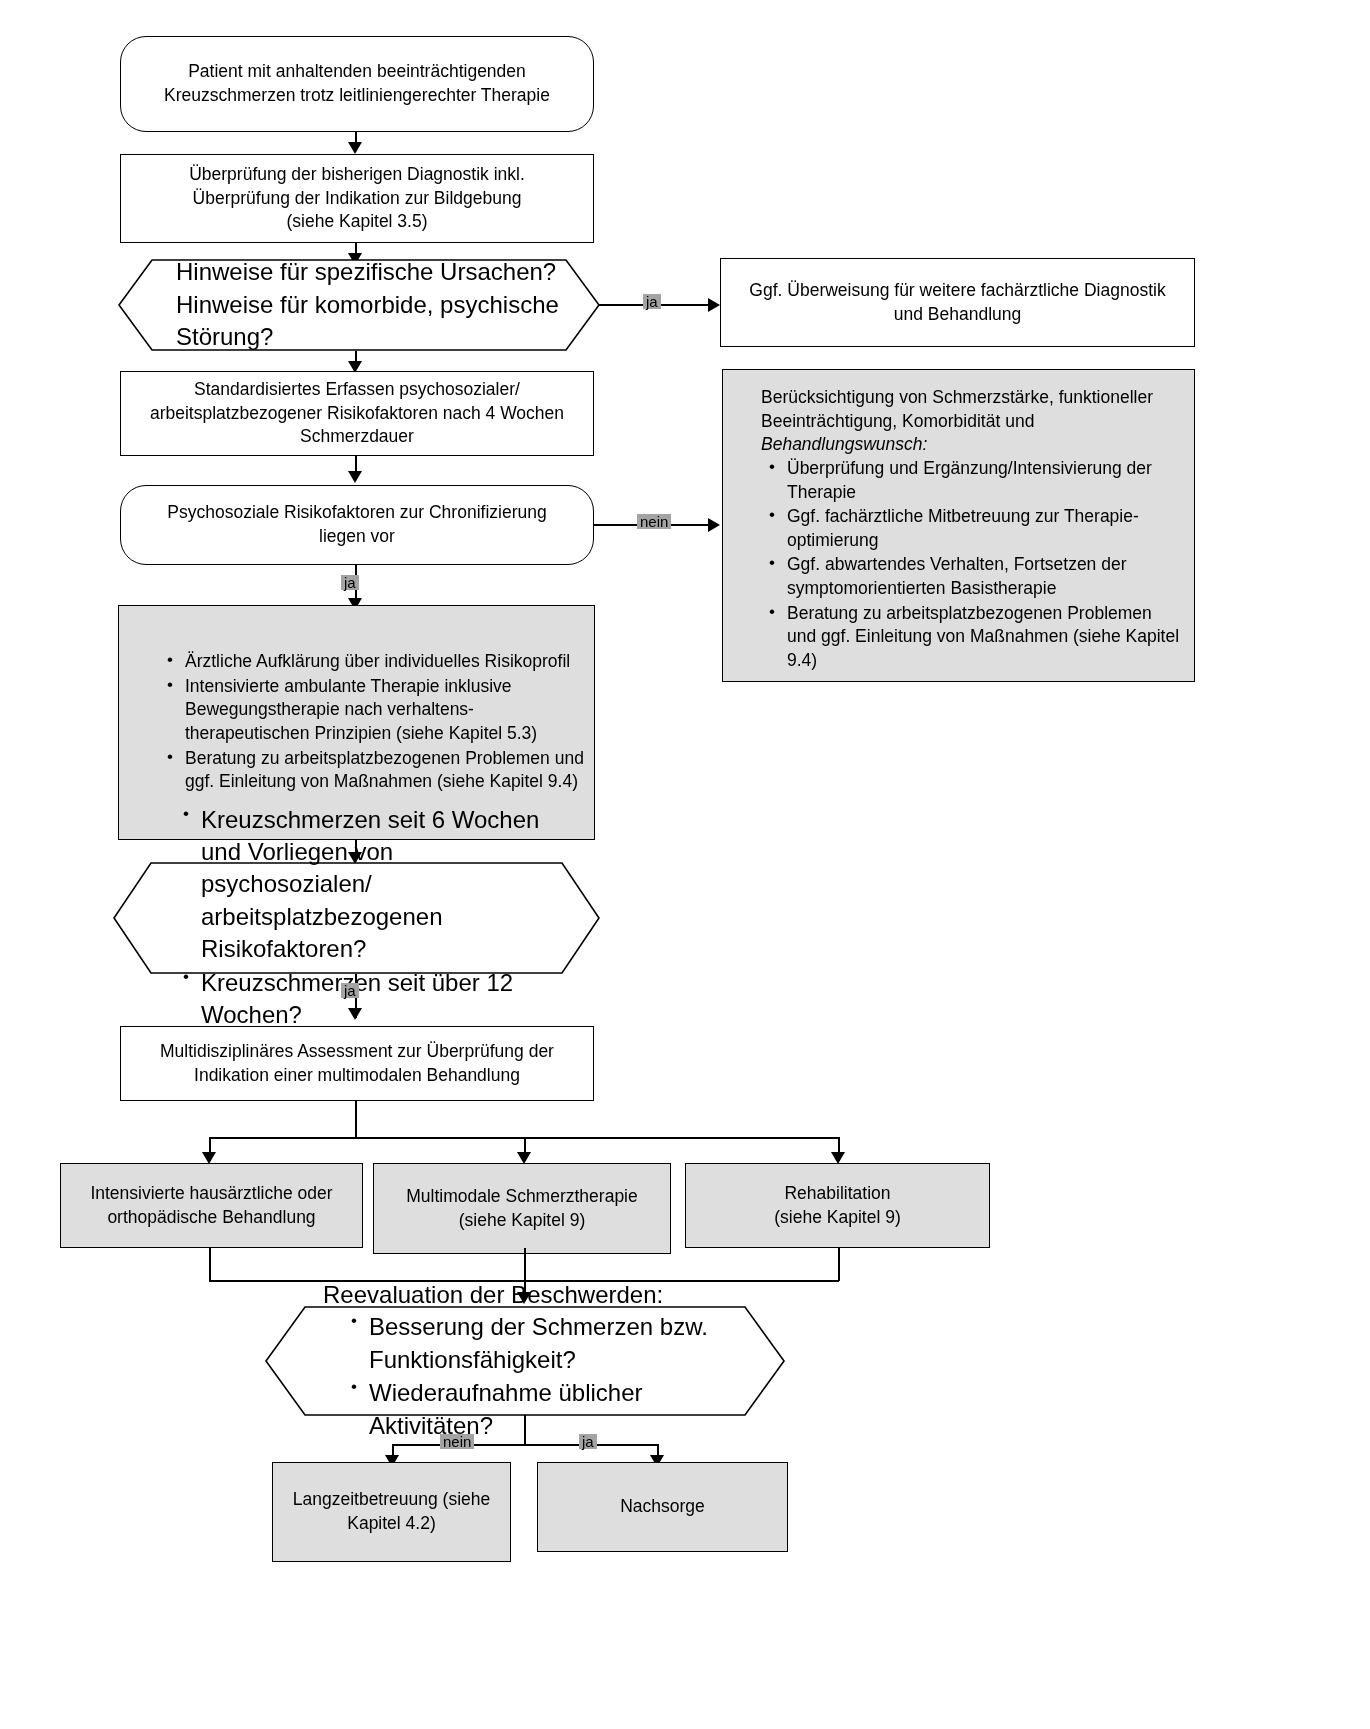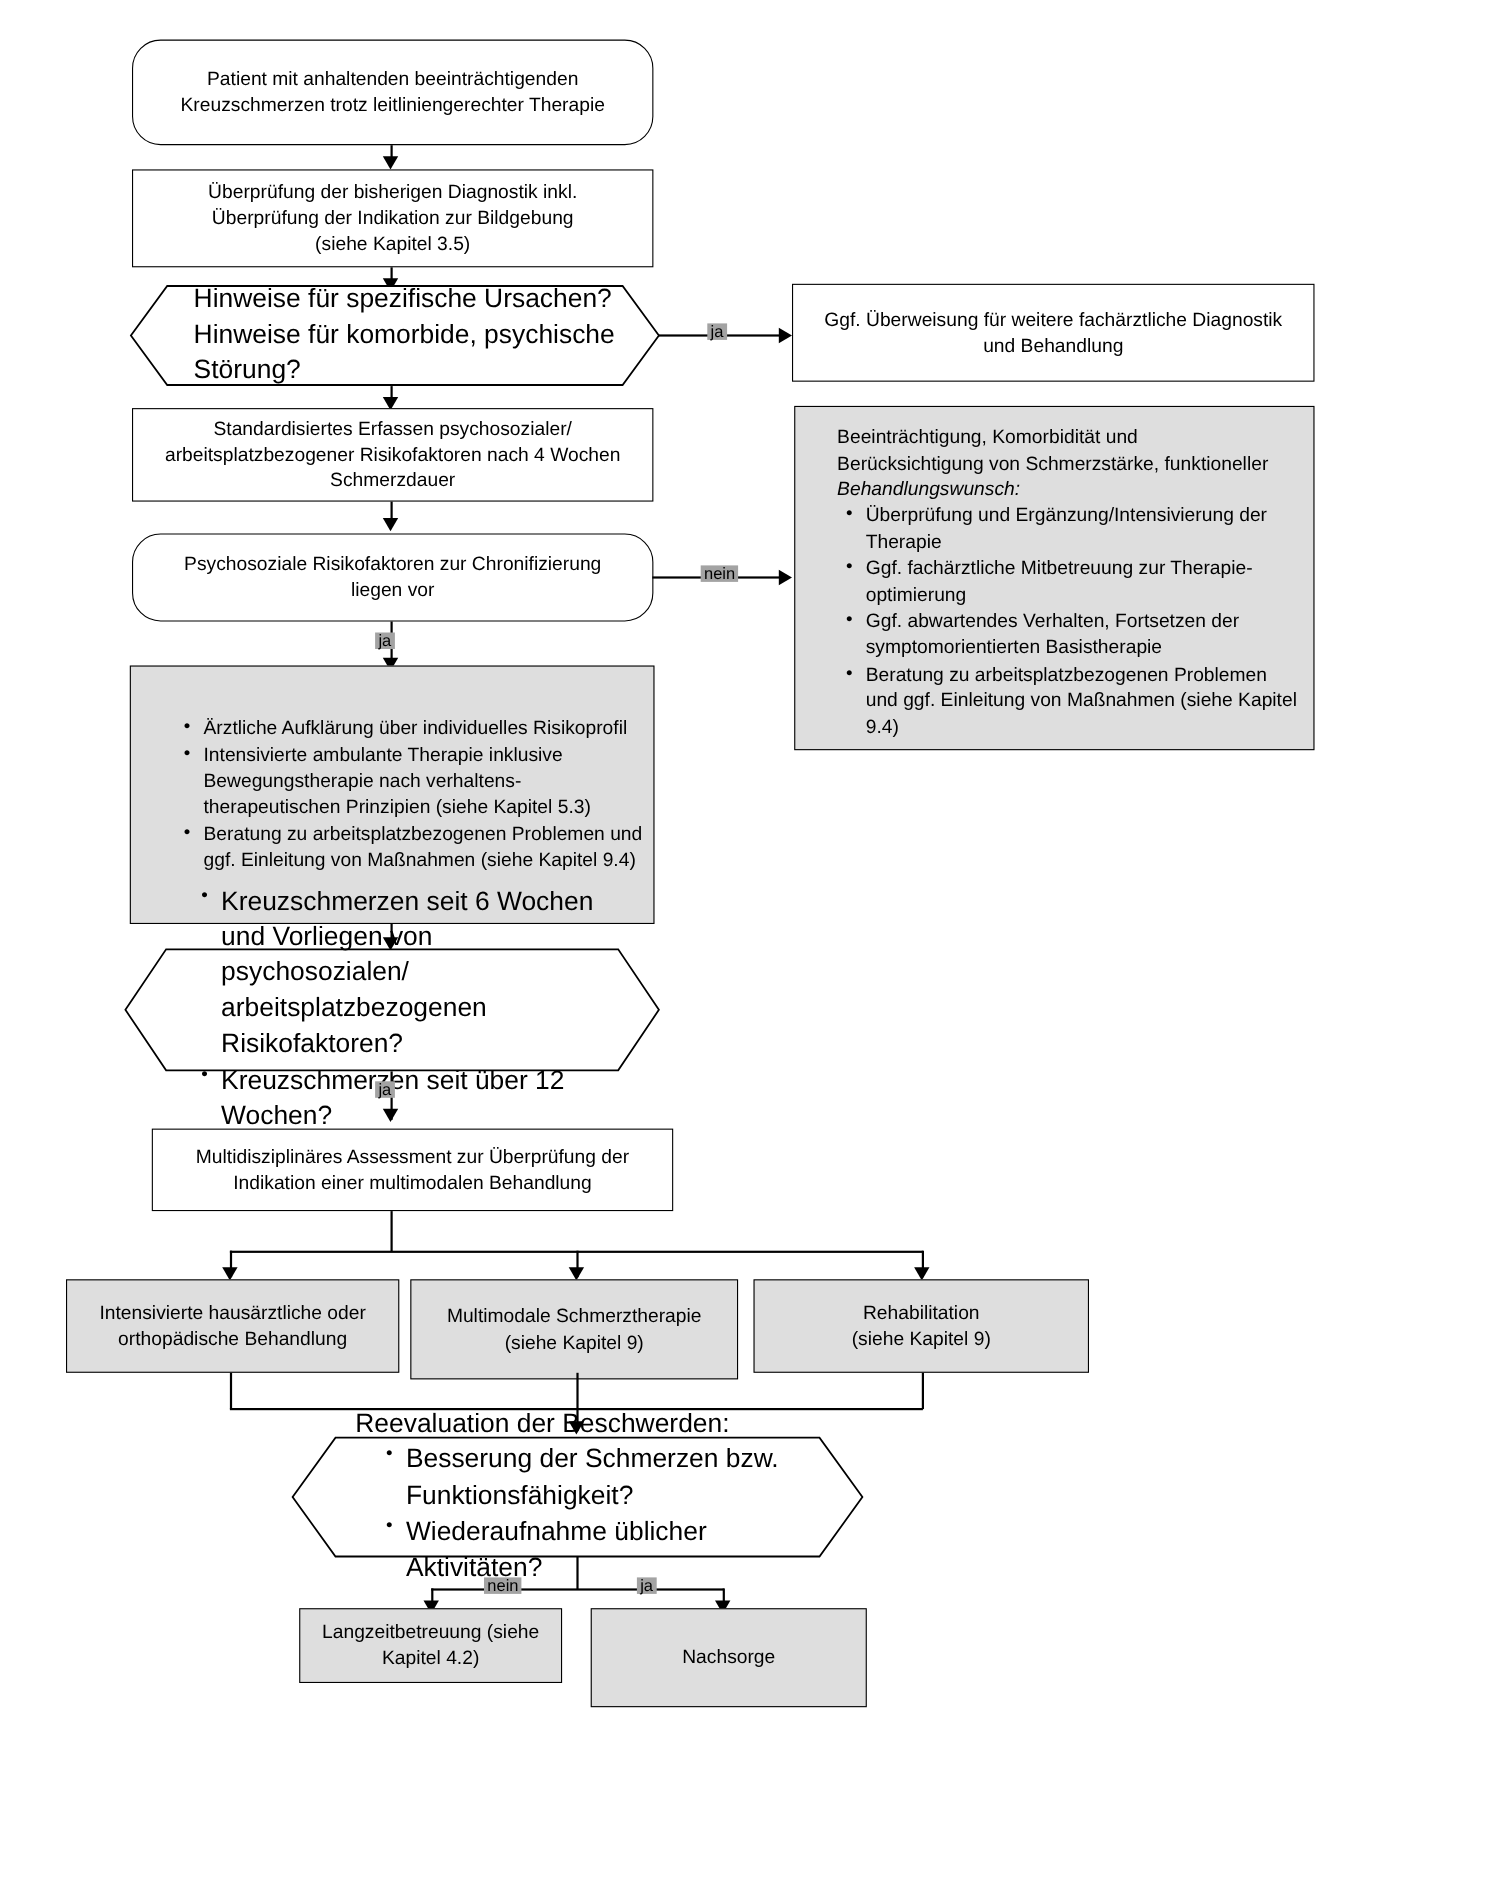--- a/index.html
+++ b/index.html
@@ -172,22 +172,22 @@
   <div class="node rounded" style="left:120px; top:485px; width:474px; height:80px;">
     <div>Psychosoziale Risikofaktoren zur Chronifizierung</div>
     <div>liegen vor</div>
   </div>
 
   <div class="line hline" style="left:593px; top:524px; width:124px;"></div>
   <div class="arrowhead right" style="left:708px; top:518px;"></div>
   <div class="edge-label" style="left:637px; top:514px;">nein</div>
 
   <div class="node rect shaded" style="left:722px; top:369px; width:473px; height:313px; justify-content:flex-start; padding-top:16px;">
+    <div class="para" style="padding-left:28px;">Berücksichtigung von Schmerzstärke, funktioneller</div>
     <div class="para" style="padding-left:28px;">Beeinträchtigung, Komorbidität und</div>
-    <div class="para" style="padding-left:28px;">Berücksichtigung von Schmerzstärke, funktioneller</div>
     <div class="para" style="padding-left:28px;font-style:italic;">Behandlungswunsch:</div>
     <ul class="bl" style="margin-left:28px;">
       <li>Überprüfung und Ergänzung/Intensivierung der Therapie</li>
       <li>Ggf. fachärztliche Mitbetreuung zur Therapie-optimierung</li>
       <li>Ggf. abwartendes Verhalten, Fortsetzen der symptomorientierten Basistherapie</li>
       <li>Beratung zu arbeitsplatzbezogenen Problemen und ggf. Einleitung von Maßnahmen (siehe Kapitel 9.4)</li>
     </ul>
   </div>
 
   <div class="line vline" style="left:355px; top:565px; height:43px;"></div>
@@ -214,21 +214,21 @@
         <li>Kreuzschmerzen seit 6 Wochen und Vorliegen von psychosozialen/ arbeitsplatzbezogenen Risikofaktoren?</li>
         <li>Kreuzschmerzen seit über 12 Wochen?</li>
       </ul>
     </div>
   </div>
 
   <div class="line vline" style="left:355px; top:974px; height:44px;"></div>
   <div class="arrowhead" style="left:348px; top:1008px;"></div>
   <div class="edge-label" style="left:341px; top:983px;">ja</div>
 
-  <div class="node rect" style="left:120px; top:1026px; width:474px; height:75px;margin-left:18px;">
+  <div class="node rect" style="left:120px; top:1026px; width:474px; height:75px;">
     <div>Multidisziplinäres Assessment zur Überprüfung der</div>
     <div>Indikation einer multimodalen Behandlung</div>
   </div>
 
   <div class="line vline" style="left:355px; top:1101px; height:37px;"></div>
   <div class="line hline" style="left:209px; top:1137px; width:630px;"></div>
   <div class="line vline" style="left:209px; top:1137px; height:24px;"></div>
   <div class="arrowhead" style="left:202px; top:1152px;"></div>
   <div class="line vline" style="left:524px; top:1137px; height:24px;"></div>
   <div class="arrowhead" style="left:517px; top:1152px;"></div>
@@ -271,21 +271,21 @@
 
   <div class="line vline" style="left:524px; top:1415px; height:30px;"></div>
   <div class="line hline" style="left:392px; top:1444px; width:266px;"></div>
   <div class="line vline" style="left:392px; top:1444px; height:18px;"></div>
   <div class="arrowhead" style="left:385px; top:1455px;"></div>
   <div class="line vline" style="left:657px; top:1444px; height:18px;"></div>
   <div class="arrowhead" style="left:650px; top:1455px;"></div>
   <div class="edge-label" style="left:440px; top:1434px;">nein</div>
   <div class="edge-label" style="left:579px; top:1434px;">ja</div>
 
-  <div class="node rect shaded" style="left:272px; top:1462px; width:239px; height:68px;">
+  <div class="node rect shaded" style="left:272px; top:1462px; width:239px; height:100px;">
     <div>Langzeitbetreuung (siehe</div>
     <div>Kapitel 4.2)</div>
   </div>
 
   <div class="node rect shaded" style="left:537px; top:1462px; width:251px; height:90px;">
     <div>Nachsorge</div>
   </div>
 
 </div>
 

